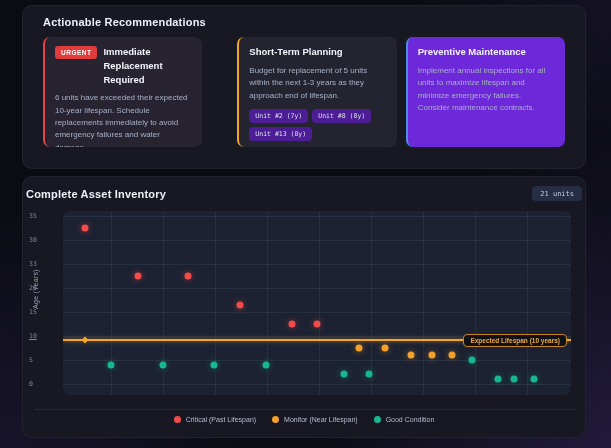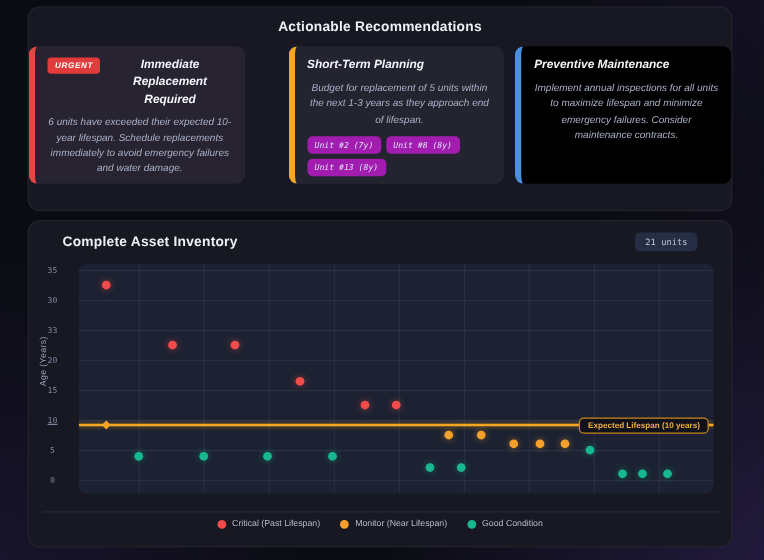--- a/index.html
+++ b/index.html
@@ -10,59 +10,59 @@
       radial-gradient(circle at 104% 104%, rgba(92,62,165,.30), transparent 42%),
       radial-gradient(circle at -4% 106%, rgba(80,55,150,.22), transparent 34%),
       radial-gradient(circle at 104% -4%, rgba(80,55,150,.14), transparent 28%),
       #0b0c13;
     color:#e8eaf2; overflow:hidden; position:relative;
   }
   .panel {
     background:#171822; border:1px solid rgba(255,255,255,.05);
     border-radius:10px; position:absolute; left:22px; width:564px;
   }
-  .panel-reco { top:5px; height:164px; padding:10px 0;text-align:center; }
-  .panel-chart { top:176px; height:262px; padding:9px 27px; }
+  .panel-reco { top:5px; height:164px; padding:10px 20px; }
+  .panel-chart { top:176px; height:262px; padding:9px 3px; }
   .section-title { font-size:11px; font-weight:bold; color:#eef0f7; letter-spacing:.2px; }
 
   .cards { display:flex; gap:9px; margin-top:9px; }
   .card {
     flex:1; height:110px; border-radius:7px; padding:8px 10px;
-    border-left:5px solid #0ea5e9; background:#232430; overflow:hidden;font-style:italic;
+    border-left:2px solid #0ea5e9; background:#232430; overflow:hidden;
   }
   .card:nth-child(1){ background:#272331; }
   .card:nth-child(2){ background:#242430;margin-left:26px; }
-  .card:nth-child(3){ background:#000000; }
+  .card:nth-child(3){ background:#6d28d9; }
   .card:nth-child(4){ background:#20283c; }
   .card-head { display:flex; align-items:flex-start; gap:6px; }
   .badge-urgent {
     background:#e23b3b; color:#fff; font-size:6.5px; font-weight:bold;
     letter-spacing:.5px; padding:3px 6px; border-radius:3px; margin-top:1px; flex:0 0 auto;
   }
   .card-title { font-size:9.5px; font-weight:bold; color:#f4f5fa; line-height:1.45; }
   .card-body { font-size:8px; line-height:1.55; color:#a9b1c7; margin-top:6px; }
   .chips { display:flex; flex-wrap:wrap; gap:4px; margin-top:7px; }
   .chip {
     font-family:"DejaVu Sans Mono", monospace; font-size:6.5px; color:#dde3f2;
-    background:#a21caf; padding:3px 6px; border-radius:4px; white-space:nowrap;
+    background:#4c1d95; padding:3px 6px; border-radius:4px; white-space:nowrap;
   }
 
   .chart-head { display:flex; justify-content:space-between; align-items:center; }
   .units-badge {
     font-family:"DejaVu Sans Mono", monospace; font-size:7px; color:#c3cade;
     background:#252e44; padding:3.5px 8px; border-radius:4px;
   }
   .plot {
     position:absolute; left:40px; top:34px; width:508px; height:184px;
     background:#1c2232; border-radius:6px; overflow:hidden;
   }
   .hgrid { position:absolute; left:0; width:100%; height:1px; background:rgba(130,150,195,.12); }
   .vgrid { position:absolute; top:0; height:100%; width:1px; background:rgba(130,150,195,.10); }
   .ytick {
-    position:absolute; width:26px; text-align:center; font-size:6.5px;
+    position:absolute; width:26px; text-align:left; font-size:6.5px;
     font-family:"DejaVu Sans Mono", monospace; color:#7e879e;
   }
   .y-axis-title {
     position:absolute; left:9px; top:92px; font-size:7px; color:#98a0b5;
     writing-mode:vertical-rl; transform:rotate(180deg); letter-spacing:.3px;
   }
   .dot { position:absolute; width:7px; height:7px; border-radius:50%; transform:translate(-3.5px,-3.5px); }
   .dot.critical { background:#f14b4b; box-shadow:0 0 6px rgba(241,75,75,.55); }
   .dot.monitor  { background:#f5a02b; box-shadow:0 0 6px rgba(245,160,43,.5); }
   .dot.good     { background:#17b890; box-shadow:0 0 6px rgba(23,184,144,.45); }

